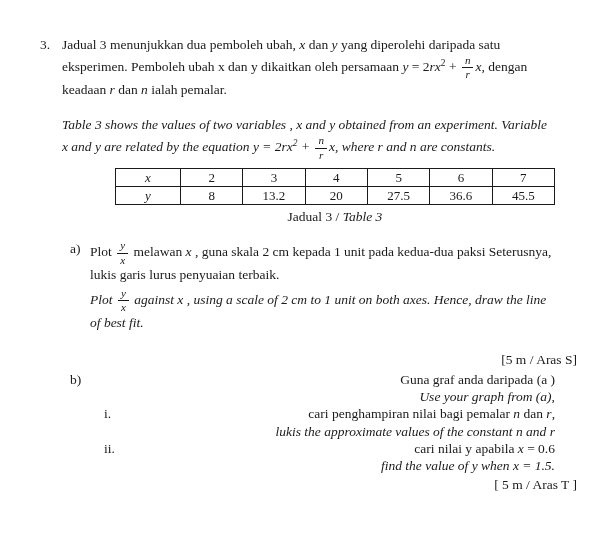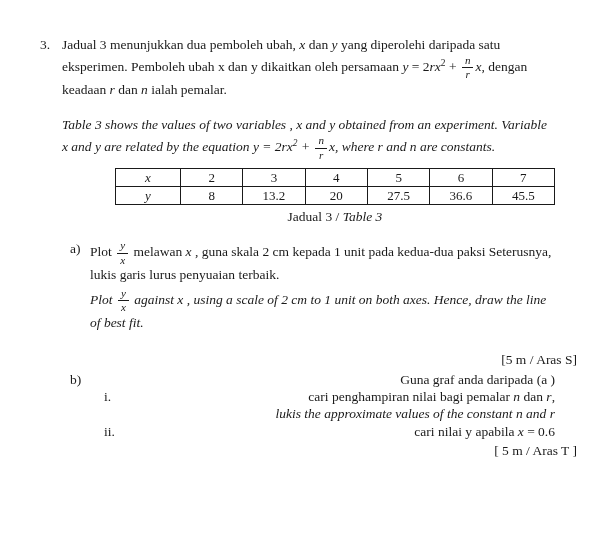--- a/index.html
+++ b/index.html
@@ -105,33 +105,35 @@
           <p class="ms"><span>Plot  </span><span class="frac"><span class="num">y</span><span class="den">x</span></span><span>  melawan  </span><span class="s-m">x</span><span> , guna skala 2 cm kepada 1 unit pada kedua-dua paksi Seterusnya, lukis garis lurus penyuaian terbaik.</span></p>
           <p class="en italic"><span>Plot  </span><span class="frac"><span class="num">y</span><span class="den">x</span></span><span>  against  x , using a scale of  2 cm to 1 unit on both axes. Hence,  draw the line of best fit.</span></p>
         </div>
       </div>
       <p class="marks marks-s">[5 m / Aras S]</p>
 
       <div class="part part-b">
         <div class="plabel">b)</div>
         <div class="pbody">
           <p class="ms"><span>Guna graf anda daripada (a )</span></p>
+          <p class="en italic"><span>Use your graph from  (a),</span></p>
 
           <div class="sub">
             <div class="slabel">i.</div>
             <div class="sbody">
               <p><span>cari penghampiran nilai bagi pemalar </span><span class="s-m">n</span><span> dan </span><span class="s-m">r</span><span>,</span></p>
               <p class="italic"><span>lukis the approximate values of the constant n and r</span></p>
             </div>
           </div>
 
           <div class="sub">
             <div class="slabel">ii.</div>
             <div class="sbody">
               <p><span>cari nilai y apabila </span><span class="s-m">x</span><span> = 0.6</span></p>
+              <p class="italic"><span>find the value of y when x = 1.5.</span></p>
             </div>
           </div>
         </div>
       </div>
       <p class="marks marks-t">[ 5 m / Aras T ]</p>
 
     </div>
   </div>
 </div>
 

